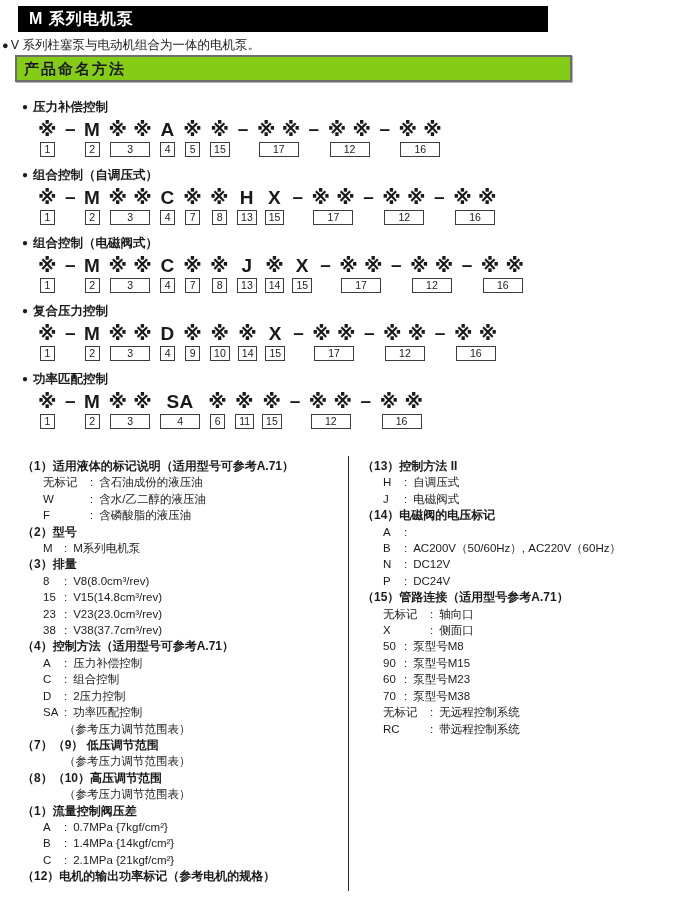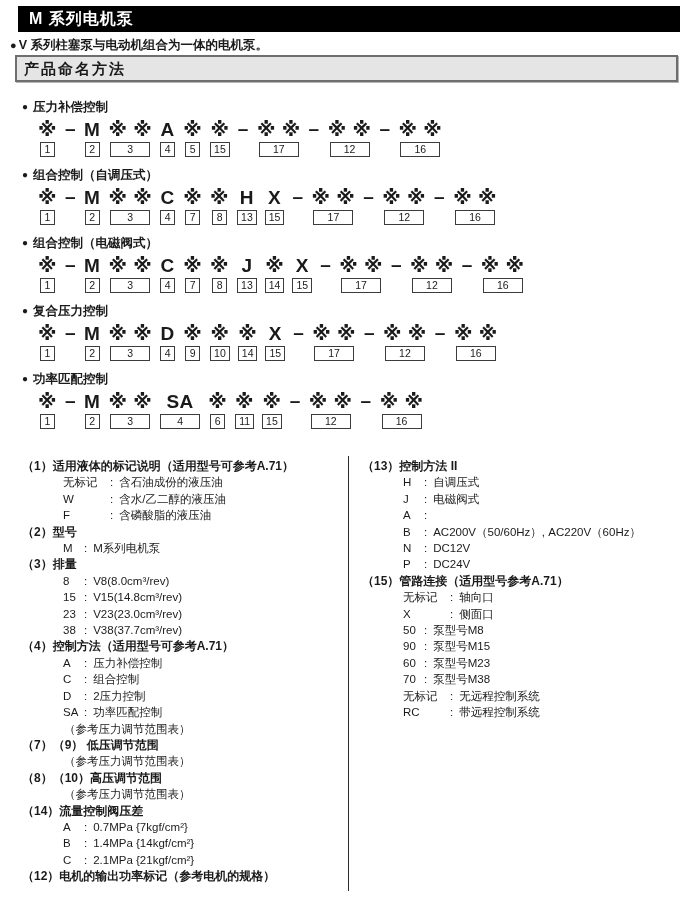--- a/index.html
+++ b/index.html
@@ -6,34 +6,34 @@
   html,body { width:700px; background:#fdfdfd; }
   body {
     position:relative; height:912px;
     font-family:"Liberation Sans","DejaVu Sans",sans-serif;
     color:#1a1a1a; overflow:hidden;
   }
   .page { position:absolute; inset:0; background:#ffffff; }
 
   
   .header-bar {
-    position:absolute; left:18px; top:6px; width:662px; height:26px;
+    position:absolute; left:18px; top:6px; width:530px; height:26px;
     background:#000; color:#fff; font-size:16px; font-weight:bold;
     line-height:26px; padding-left:11px; letter-spacing:1px;
   }
 
   
-  .intro { position:absolute; left:10px; top:37px; font-size:12.5px; font-weight:700; }
+  .intro { position:absolute; left:2px; top:37px; font-size:12.5px; font-weight:400; }
   .intro .blt { font-size:11px; margin-right:2px; }
 
   
   .title-box {
-    position:absolute; left:15px; top:55px; width:663px; height:27px;
+    position:absolute; left:15px; top:55px; width:557px; height:27px;
     border:2px solid #6e6e6e; box-shadow:1px 1px 0 #b5b5b5;
-    background:#e5e5e5; font-size:15px; font-weight:bold;
+    background:#84cc16; font-size:15px; font-weight:bold;
     line-height:23px; padding-left:7px; letter-spacing:2px;
   }
 
   
   #code-sections { position:absolute; left:22px; top:98px; width:660px; }
   .code-section { margin-bottom:9px; }
   .sec-label { font-size:12.5px; font-weight:700; line-height:17px; }
   .sec-label .blt { font-size:10px; margin-right:5px; vertical-align:1px; }
   .code-row { display:flex; align-items:flex-start; margin:3px 0 0 16px; }
   .tok { display:flex; flex-direction:column; align-items:center; margin-right:8px; }
@@ -46,21 +46,21 @@
   }
   .tok-box.wide { min-width:40px; }
   .tok-nobox { height:15px; }
 
   
   #notes { position:absolute; left:18px; top:456px; width:664px; display:flex; }
   .col { font-size:11.5px; line-height:16.4px; }
   .col-left  { width:331px; border-right:1.3px solid #2b2b2b; padding:2px 6px 6px 4px; }
   .col-right { flex:1; padding:2px 0 0 13px; }
   .note-head { font-weight:700; font-size:12px; white-space:nowrap; }
-  .note-item { display:flex; margin-left:41px; white-space:nowrap; }
+  .note-item { display:flex; margin-left:21px; white-space:nowrap; }
   .note-item .k { min-width:18px; }
   .wide-key .note-item .k { min-width:44px; }
   .note-item .c { margin:0 6px 0 3px; }
   .note-item.noKey { margin-left:42px; }
 </style>
 </head>
 <body>
 
 <div class="page">
 
@@ -469,21 +469,21 @@
             <span class="v">（参考压力调节范围表）</span>
           </div>
         </div>
         <div class="note-block">
           <div class="note-head">（8）（10）高压调节范围</div>
           <div class="note-item noKey">
             <span class="v">（参考压力调节范围表）</span>
           </div>
         </div>
         <div class="note-block">
-          <div class="note-head">（14）流量控制阀压差</div>
+          <div class="note-head">（1）流量控制阀压差</div>
           <div class="note-item">
             <span class="k">A</span>
             <span class="c">:</span>
             <span class="v">0.7MPa {7kgf/cm²}</span>
           </div>
           <div class="note-item">
             <span class="k">B</span>
             <span class="c">:</span>
             <span class="v">1.4MPa {14kgf/cm²}</span>
           </div>
@@ -505,20 +505,21 @@
             <span class="c">:</span>
             <span class="v">自调压式</span>
           </div>
           <div class="note-item">
             <span class="k">J</span>
             <span class="c">:</span>
             <span class="v">电磁阀式</span>
           </div>
         </div>
         <div class="note-block">
+          <div class="note-head">（14）电磁阀的电压标记</div>
           <div class="note-item">
             <span class="k">A</span>
             <span class="c">:</span>
           </div>
           <div class="note-item">
             <span class="k">B</span>
             <span class="c">:</span>
             <span class="v">AC200V（50/60Hz）, AC220V（60Hz）</span>
           </div>
           <div class="note-item">

